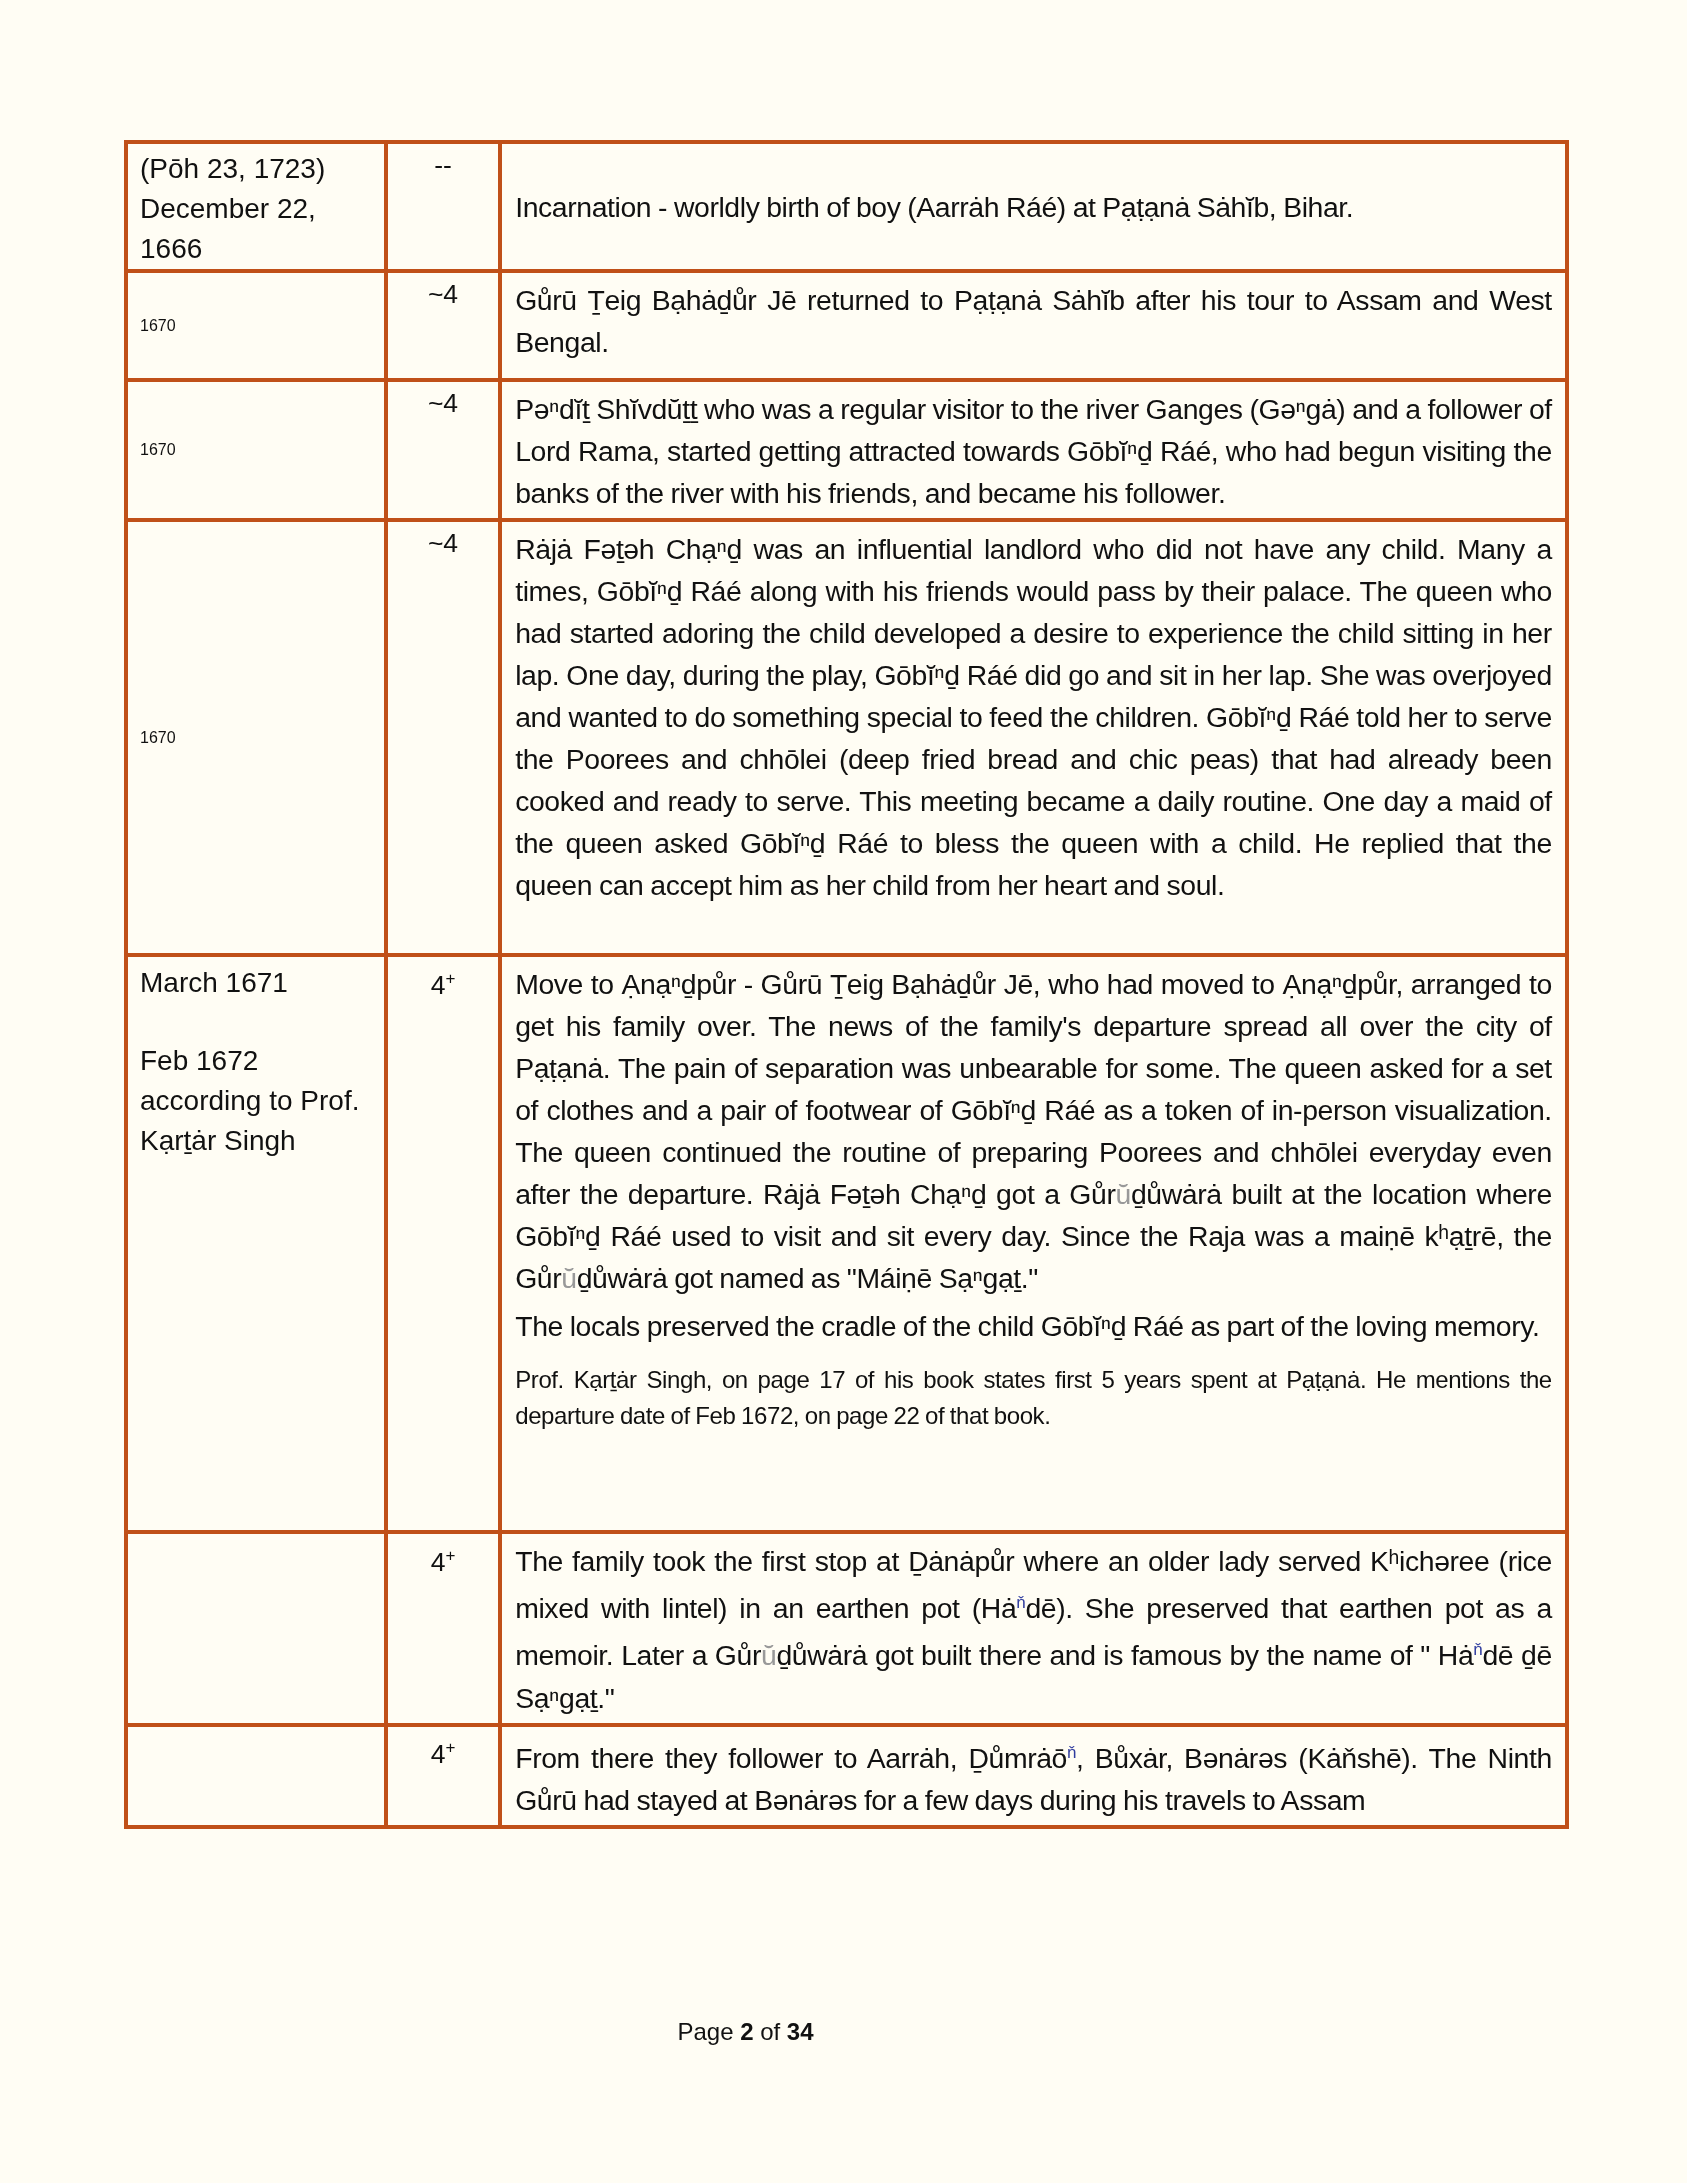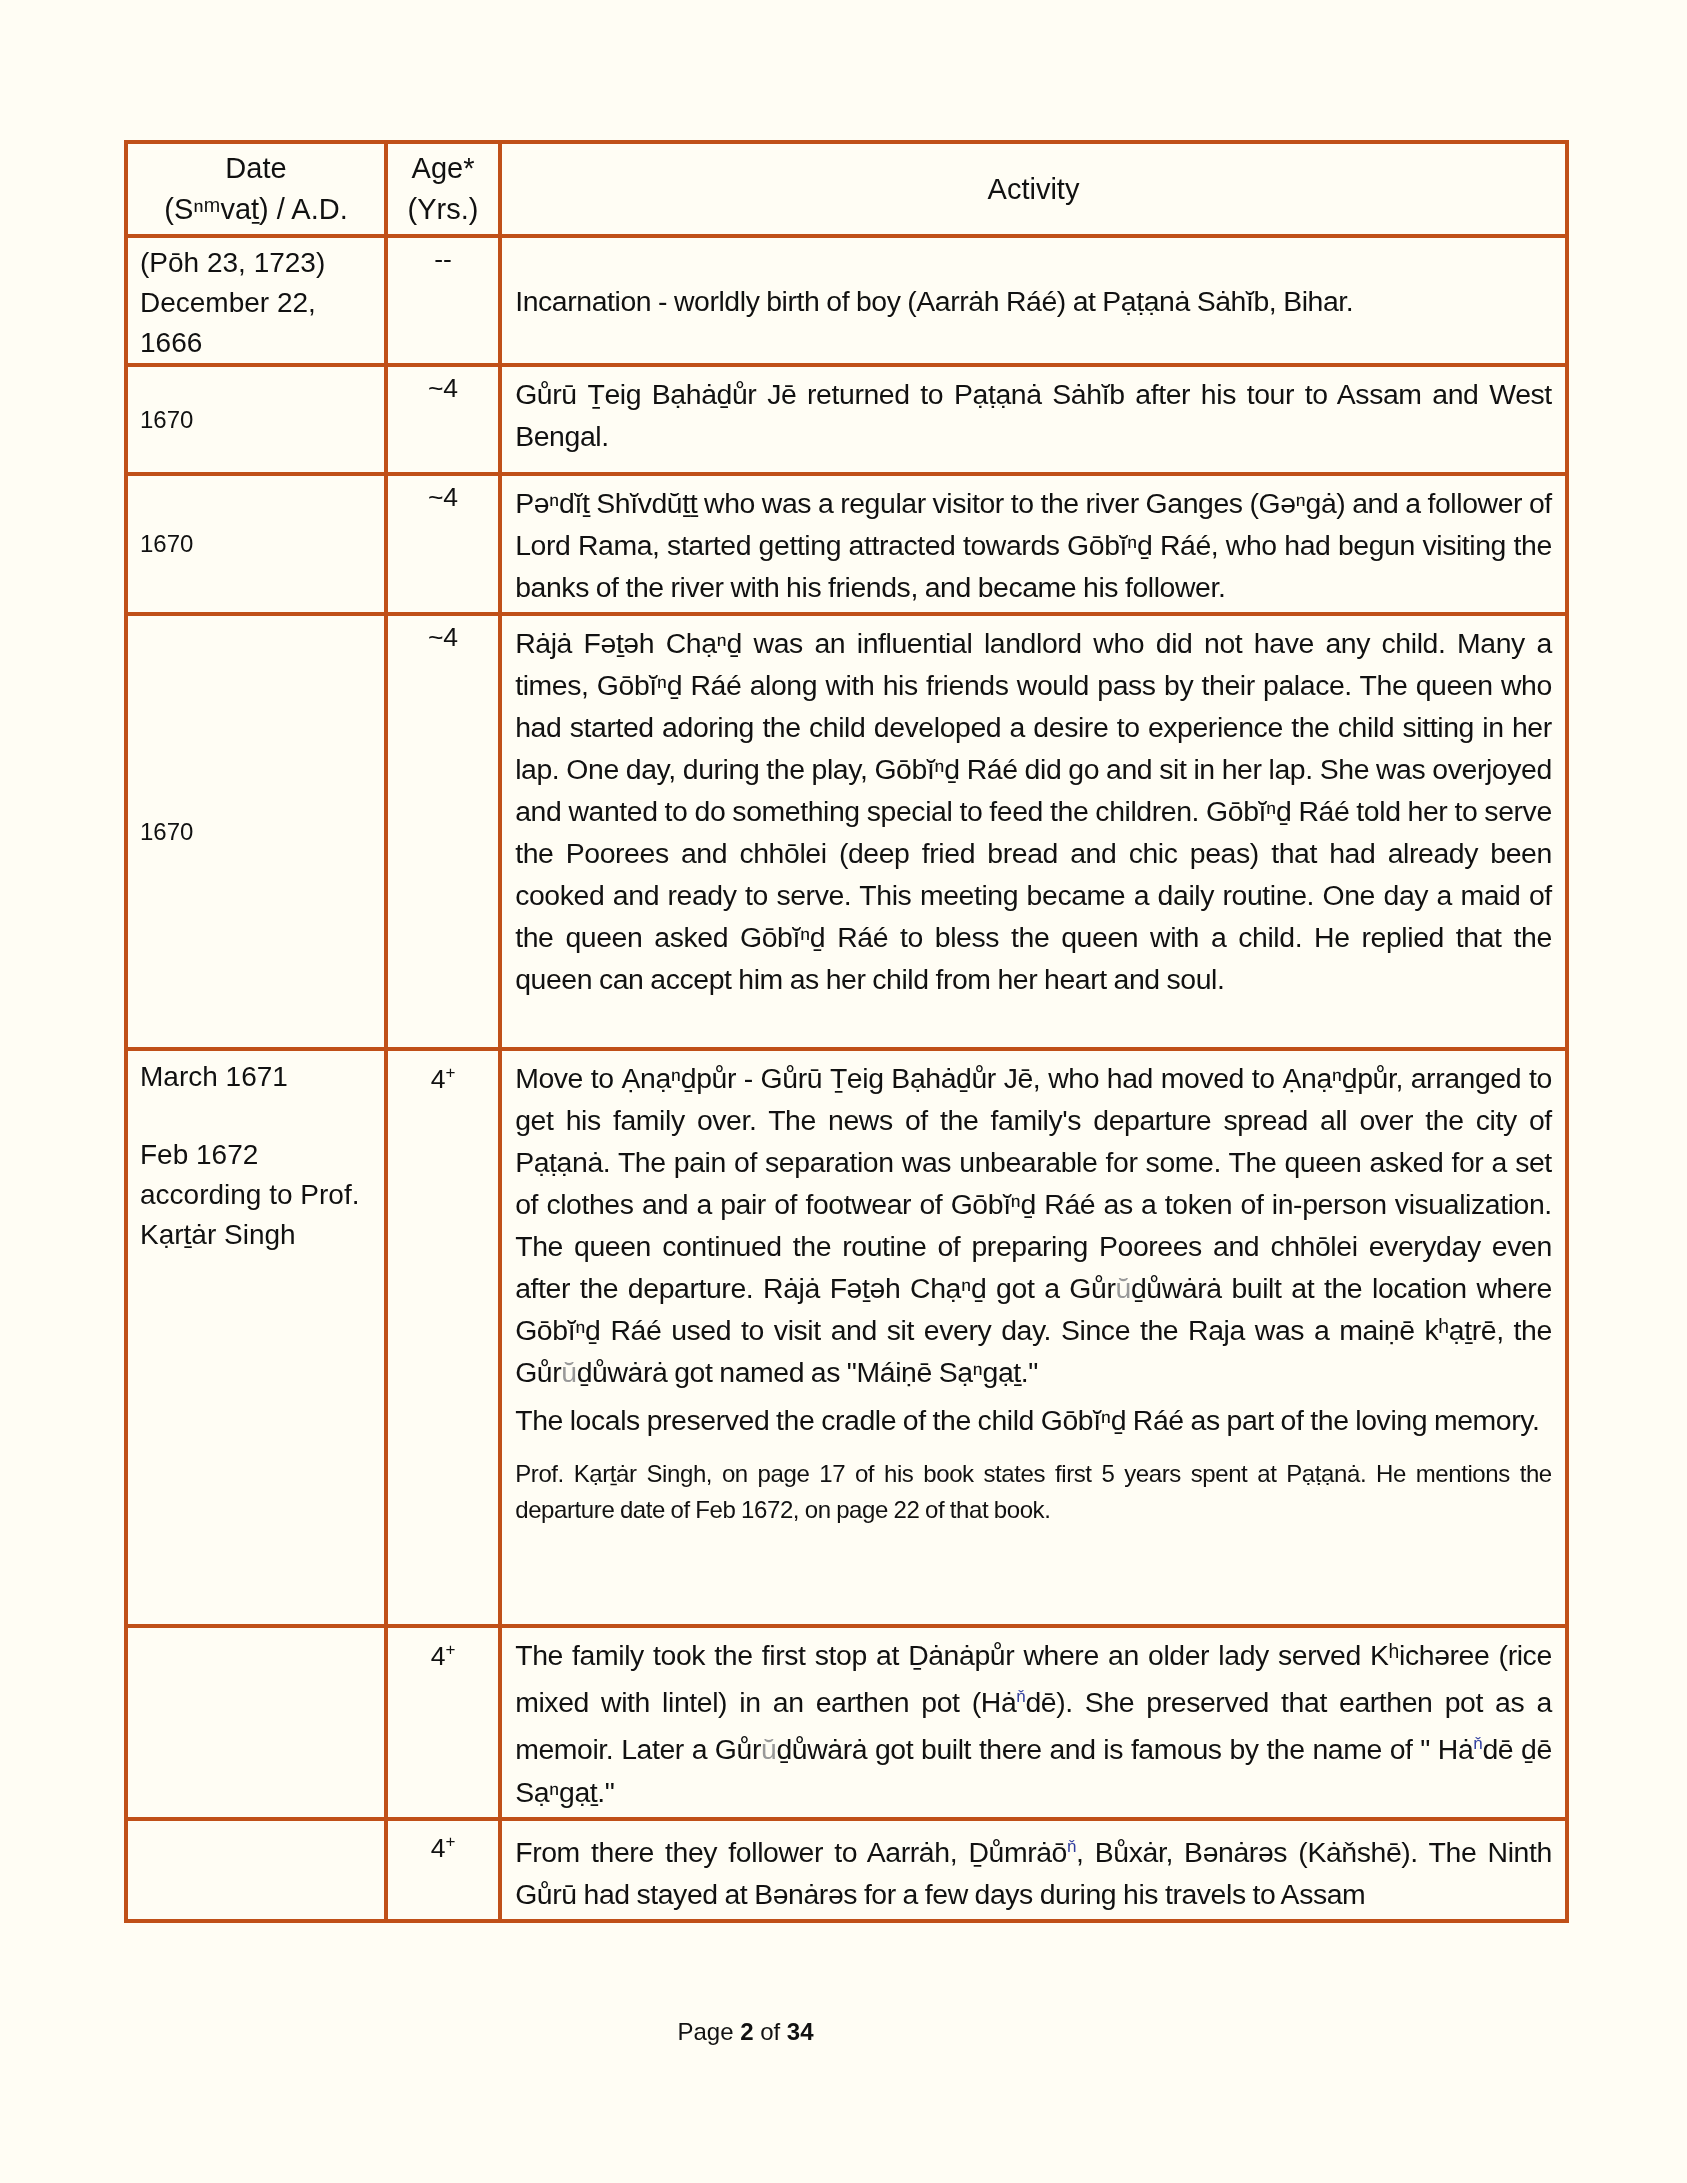--- a/index.html
+++ b/index.html
@@ -14,21 +14,21 @@
   .tbl td {
     border:4px solid #C05018; vertical-align:top; padding:0;
   }
   .title-cell {
     height:98px; text-align:center; vertical-align:middle !important;
     font-size:29px; letter-spacing:-0.3px;
   }
   .title-cell .light { color:#222; font-weight:normal; }
   .hdr { text-align:center; vertical-align:middle !important; font-size:29px; line-height:41px; height:90px; }
   .date { padding:5.3px 12px 0 12px !important; font-size:28px; line-height:40px; }
-  .date.small { font-size:24px; vertical-align:middle !important; padding-top:0 !important; }
+  .date.small { font-size:16px; vertical-align:middle !important; padding-top:0 !important; }
   .age { text-align:center; font-size:26.5px; line-height:37px; padding-top:2.6px !important; }
   .age sup { font-size:17px; }
   .act {
     padding:5.3px 13.2px 4px 13.2px !important; font-size:28.4px; line-height:42px;
     text-align:justify; letter-spacing:-0.4px; word-spacing:-0.7px;
   }
   .act p { margin:0; }
   .act p + p { margin-top:6.6px; }
   .act .note { font-size:24px; line-height:36px; margin-top:14.6px; }
   .act.center-v { vertical-align:middle !important; }
@@ -43,31 +43,20 @@
 </head>
 <body>
 
 <table class="tbl">
   <colgroup>
     <col style="width:260px">
     <col style="width:114px">
     <col style="width:1067px">
   </colgroup>
   <tbody>
-  <tr>
-    <td class="hdr">
-      <div>Date</div>
-      <div>(Sⁿᵐvaṯ) / A.D.</div>
-    </td>
-    <td class="hdr">
-      <div>Age*</div>
-      <div>(Yrs.)</div>
-    </td>
-    <td class="hdr">Activity</td>
-  </tr>
 
   <tr style="height:122px">
     <td class="date">
       <div>(Pōh 23, 1723)</div>
       <div>December 22,</div>
       <div>1666</div>
     </td>
     <td class="age">--</td>
     <td class="act center-v">Incarnation - worldly birth of boy (Aarrȧh Ráé) at Pạṭạnȧ Sȧhĭb, Bihar.</td>
   </tr>

